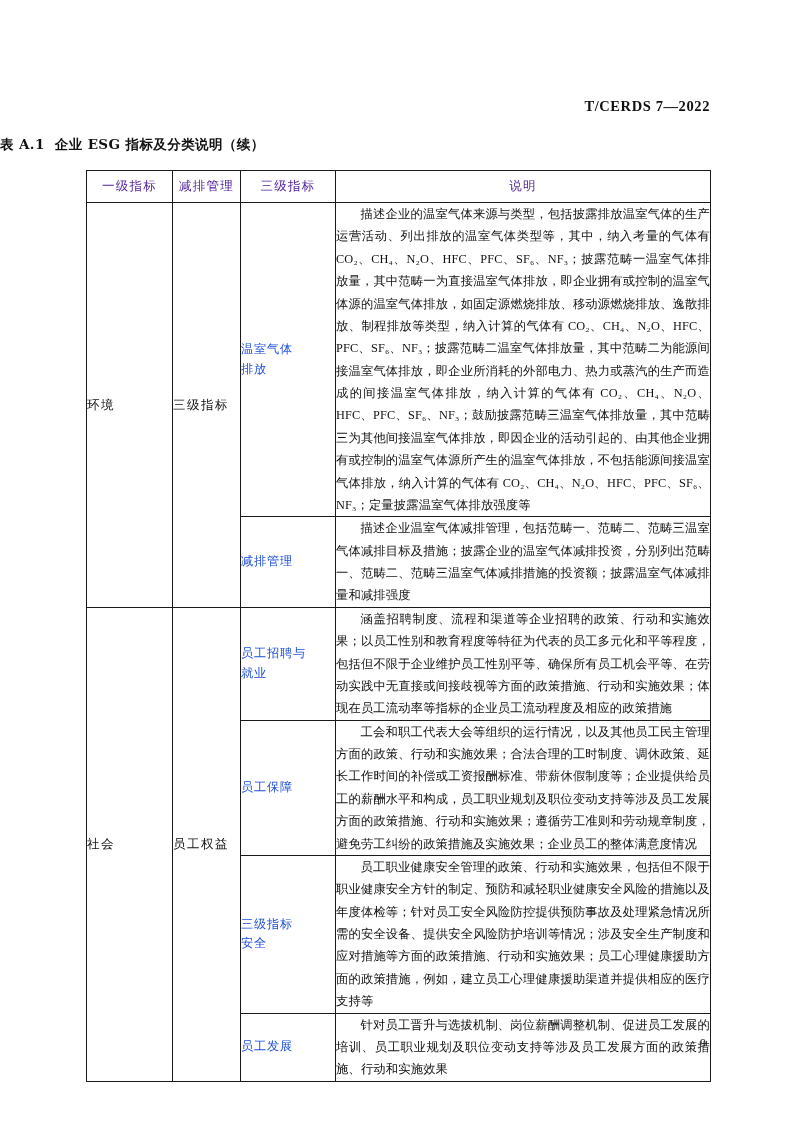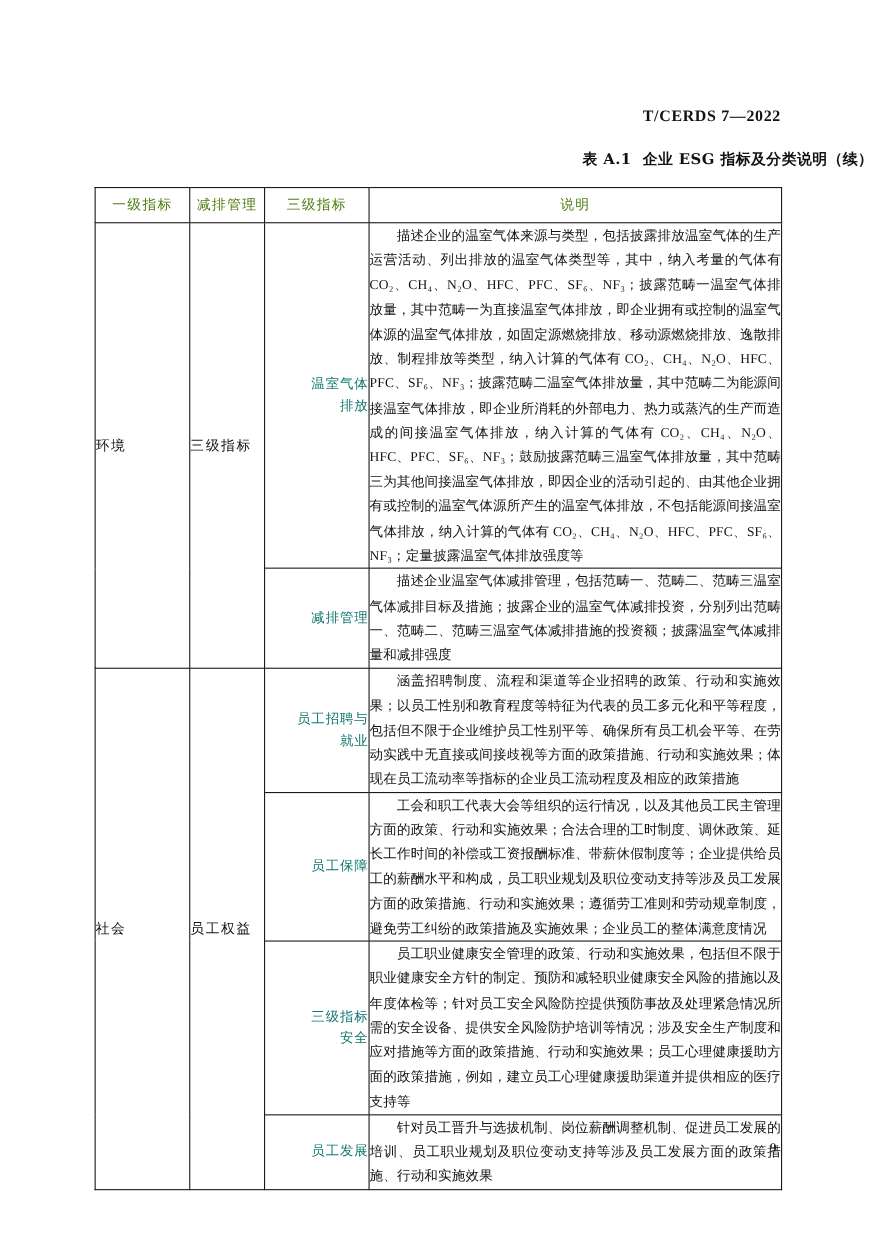--- a/index.html
+++ b/index.html
@@ -35,21 +35,21 @@
     color: #111;
     white-space: nowrap;
   }
 
   
   .table-caption {
     position: absolute;
     top: 136px;
     left: 0;
     width: 794px;
-    text-align: right;
+    text-align: left;
     font-size: 13.5px;
     font-weight: bold;
     color: #111;
     letter-spacing: 0.4px;
     white-space: nowrap;
   }
   .table-caption .cap-num { margin-right: 10px; }
 
   
   .tbl-wrap {
@@ -77,36 +77,36 @@
   col.c2 { width: 68px; }
   col.c3 { width: 95px; }
   col.c4 { width: 375px; }
 
   th.hdr {
     height: 31px;
     text-align: center;
     font-weight: normal;
     font-size: 12.5px;
     letter-spacing: 1.2px;
-    color: #4d7c0f;
+    color: #4c1d95;
   }
 
   td.idx {
     text-align: left;
     font-size: 12.5px;
     letter-spacing: 1.5px;
     line-height: 1.65;
     color: #111;
   }
   td.idx3 {
-    text-align: right;
+    text-align: left;
     font-size: 12.2px;
     letter-spacing: 0.8px;
     line-height: 1.6;
-    color: #0f766e;
+    color: #1d4ed8;
   }
 
   td.desc {
     font-size: 12.3px;
     line-height: 1.82;
     text-align: justify;
     text-justify: inter-ideograph;
     color: #111;
     padding: 7px 9px 7px 9px;
     letter-spacing: 0.15px;

